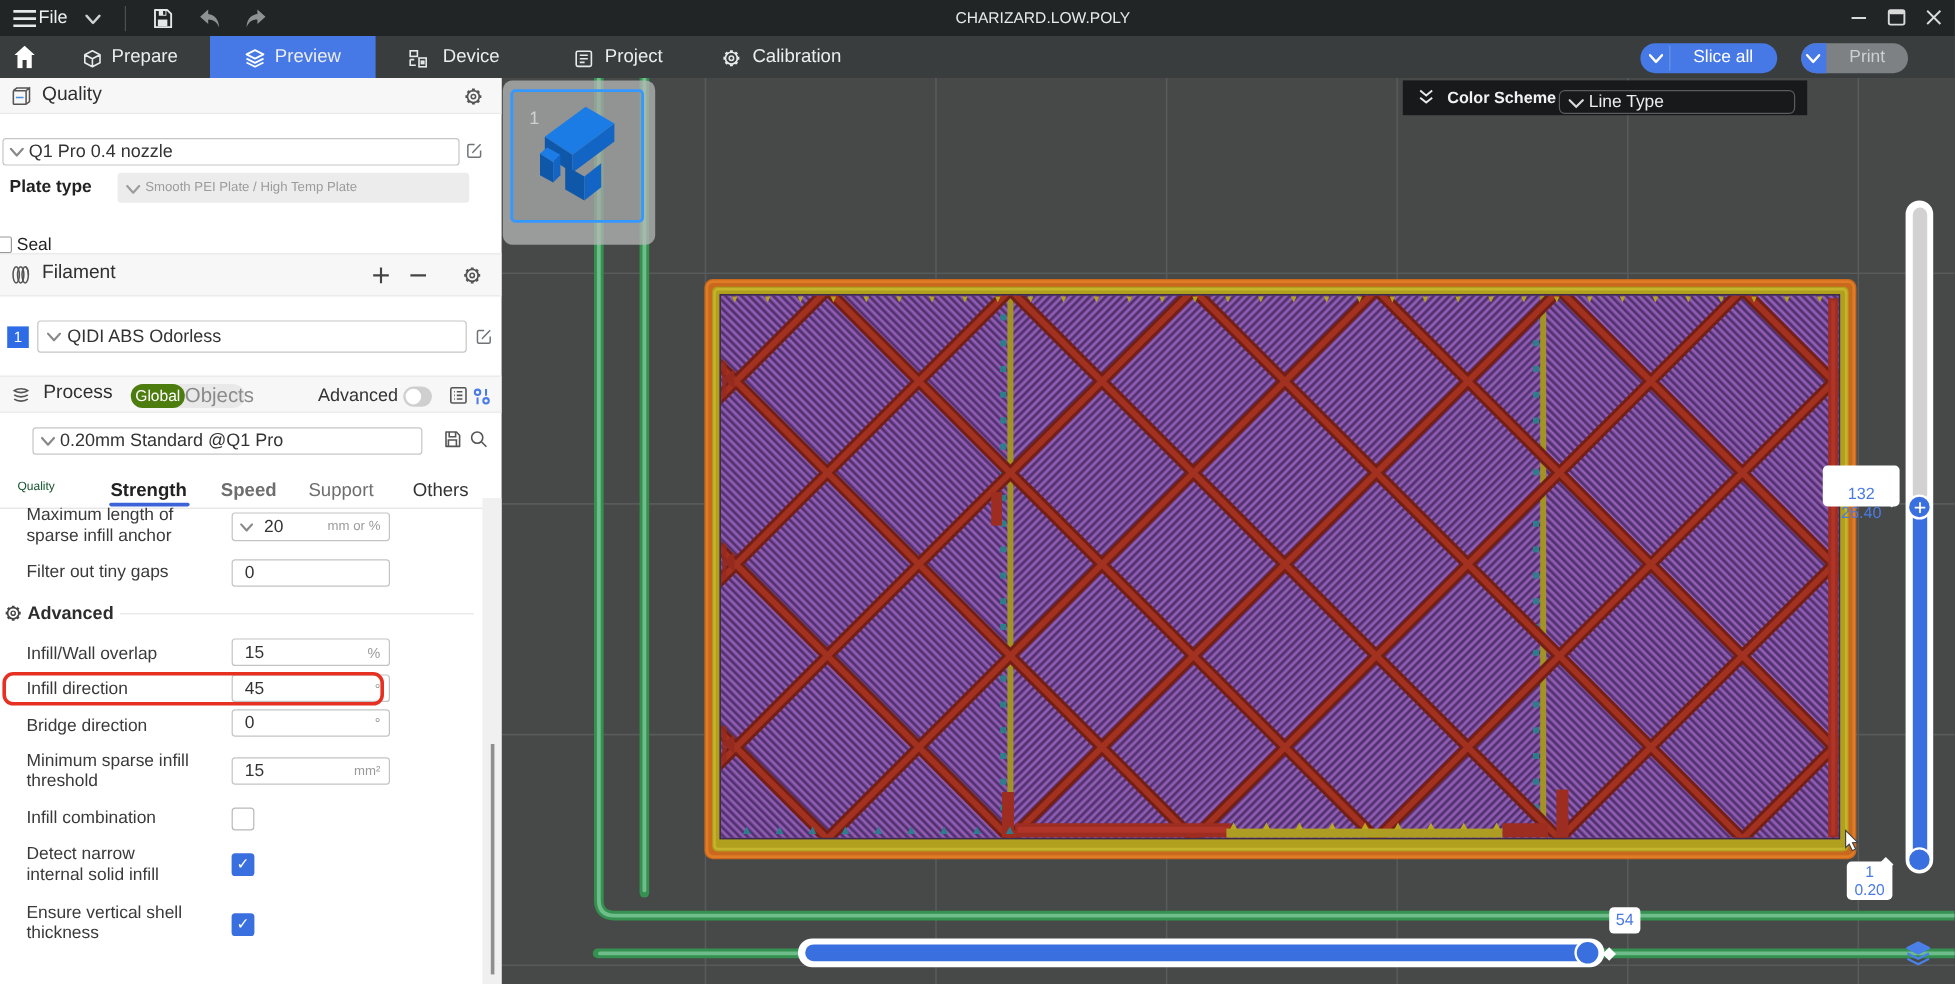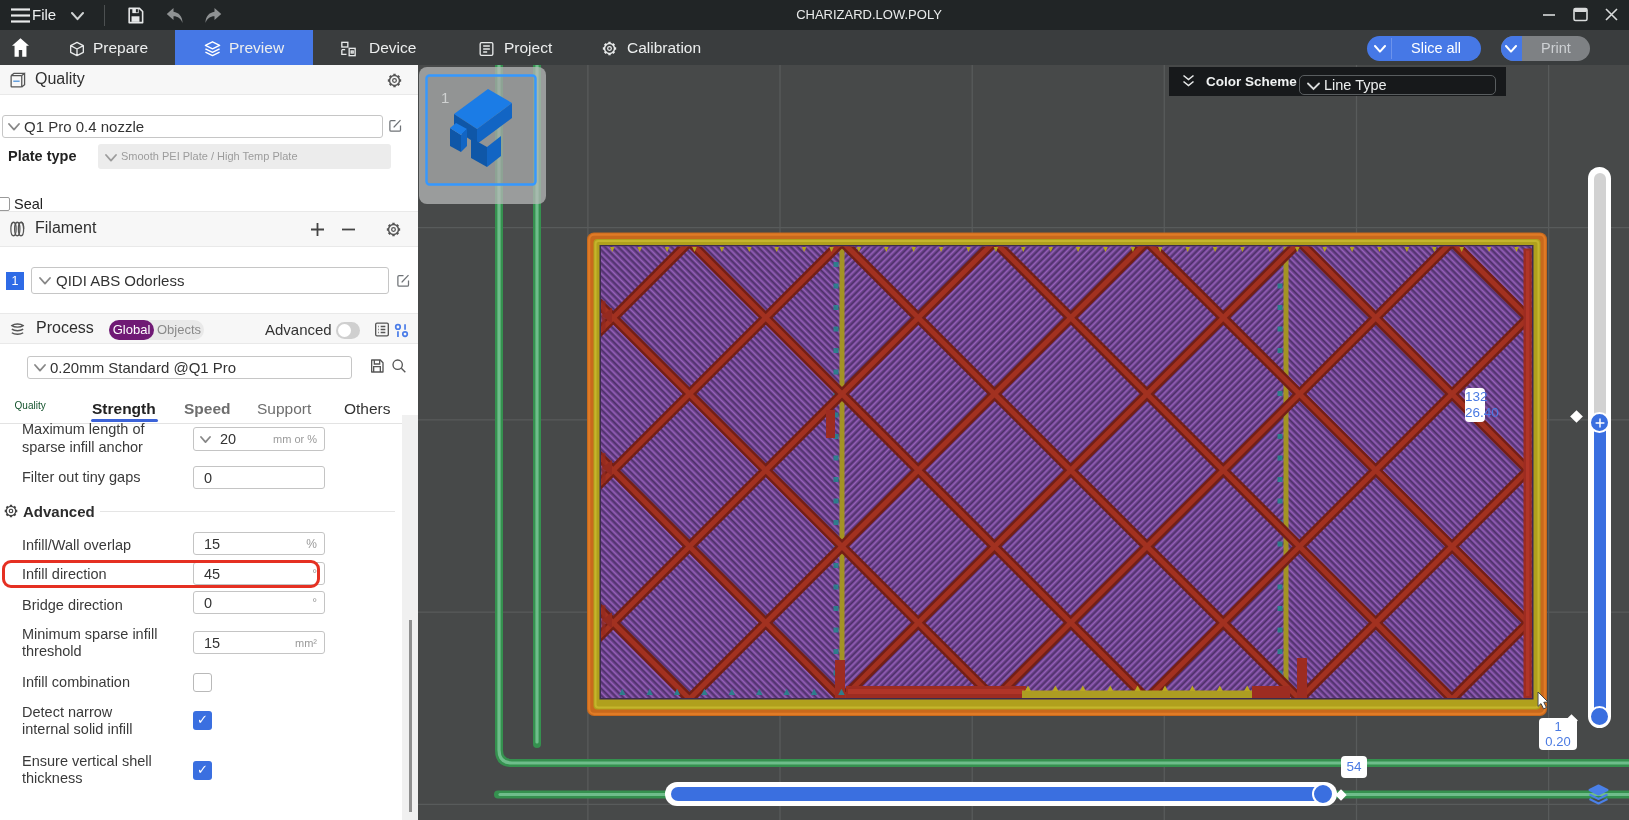--- a/index.html
+++ b/index.html
@@ -293,21 +293,21 @@
     </svg>
     <div class="abs" style="left:1324px;top:75px;height:20px;line-height:20px;color:#eceeee;font-size:14.5px;z-index:5">Line Type</div>
     <div class="abs" style="left:1588px;top:167px;width:23px;height:561px;background:#fff;border-radius:11.5px;z-index:4"></div>
     <div class="abs" style="left:1593.5px;top:173px;width:12px;height:245px;background:#d2d2d2;border-radius:6px;z-index:5"></div>
     <div class="abs" style="left:1593.5px;top:424px;width:12px;height:296px;background:#3a6fe0;border-radius:6px;z-index:5"></div>
     <div class="abs" style="left:1589px;top:411.5px;width:21px;height:21px;background:#3a6fe0;border:2px solid #fff;border-radius:50%;z-index:6"></div>
     <svg class="abs" style="left:1593.5px;top:416.5px;z-index:7" width="12" height="12" viewBox="0 0 15 15">
       <path d="M7.5 2 V13 M2 7.5 H13" stroke="#fff" stroke-width="1.8"></path>
     </svg>
     <div class="abs" style="left:1589px;top:706px;width:21px;height:21px;background:#3a6fe0;border:2.5px solid #fff;border-radius:50%;z-index:6"></div>
-    <div class="tt" style="left:1465px;top:388px;width:20px;height:34px;font-size:13.5px;line-height:16px;z-index:7;padding-top:1px">132<br>26.40</div>
+    <div class="tt" style="left:1519px;top:388px;width:64px;height:34px;font-size:13.5px;line-height:16px;z-index:7;padding-top:16px">132<br>26.40</div>
     <div class="abs" style="left:1572px;top:412px;width:9px;height:9px;background:#fff;transform:rotate(45deg);z-index:6"></div>
     <div class="tt" style="left:1539px;top:718px;width:38px;height:32px;font-size:13px;line-height:15px;z-index:7;padding-top:1px">1<br>0.20</div>
     <div class="abs" style="left:1567px;top:716px;width:9px;height:9px;background:#fff;transform:rotate(45deg);z-index:6"></div>
     <div class="abs" style="left:665px;top:782px;width:672px;height:24px;background:#fff;border-radius:12px;z-index:4"></div>
     <div class="abs" style="left:671px;top:787px;width:658px;height:14px;background:#3a6fe0;border-radius:7px;z-index:5"></div>
     <div class="abs" style="left:1312px;top:783px;width:22px;height:22px;background:#3a6fe0;border:2px solid #fff;border-radius:50%;z-index:6"></div>
     <div class="abs" style="left:1337px;top:790.5px;width:8px;height:8px;background:#fff;transform:rotate(45deg);z-index:5"></div>
     <div class="tt" style="left:1341px;top:756px;width:26px;height:22px;font-size:13.5px;line-height:22px;z-index:6">54</div>
     <svg class="abs" style="left:1586px;top:783px;z-index:5" width="25" height="24" viewBox="0 0 24 24">
       <g stroke="#4a80e8" stroke-width="2" stroke-linejoin="round">
@@ -382,22 +382,22 @@
       <div class="band" style="top:248px;height:31px"></div>
       <svg class="abs" style="left:9px;top:256px" width="17" height="17" viewBox="0 0 24 24">
         <g fill="none" stroke="#555" stroke-width="1.9">
           <path d="M4 6.5 C8 3.5 16 3.5 20 6.5 C16 9.5 8 9.5 4 6.5 Z"></path>
           <path d="M4 11.5 C8 14.5 16 14.5 20 11.5"></path>
           <path d="M4 16.5 C8 19.5 16 19.5 20 16.5"></path>
         </g>
       </svg>
       <div class="hdr" style="left:36px;top:254px">Process</div>
       <div class="abs" style="left:109px;top:255px;width:95px;height:20px;background:#e9e9e9;border-radius:10px"></div>
-      <div class="abs" style="left:109px;top:255px;width:45px;height:20px;background:#701a75;border-radius:10px;color:#fff;font-size:13px;text-align:center;line-height:20px">Global</div>
-      <div class="abs" style="left:154px;top:255px;width:50px;height:20px;color:#8a8a8a;font-size:13px;text-align:center;line-height:20px">Objects</div>
+      <div class="abs" style="left:109px;top:255px;width:45px;height:20px;background:#4d7c0f;border-radius:10px;color:#fff;font-size:13px;text-align:center;line-height:20px">Global</div>
+      <div class="abs" style="left:154px;top:255px;width:50px;height:20px;color:#8a8a8a;font-size:17px;text-align:center;line-height:20px">Objects</div>
       <div class="abs" style="left:265px;top:256px;font-size:15px;color:#333">Advanced</div>
       <div class="abs" style="left:336px;top:257px;width:24px;height:17px;background:#cfcfcf;border-radius:8.5px"></div>
       <div class="abs" style="left:338px;top:259px;width:13px;height:13px;background:#fff;border-radius:50%"></div>
       <svg class="abs" style="left:374px;top:256px" width="16" height="17" viewBox="0 0 24 24">
         <g fill="none" stroke="#555" stroke-width="2">
           <rect x="2.5" y="2.5" width="19" height="19" rx="2"></rect>
           <path d="M6.5 7.5 h1 M10 7.5 h7 M6.5 12 h1 M10 12 h7 M6.5 16.5 h1 M10 16.5 h7"></path>
         </g>
       </svg>
       <svg class="abs" style="left:393px;top:257px" width="17" height="17" viewBox="0 0 24 24">

